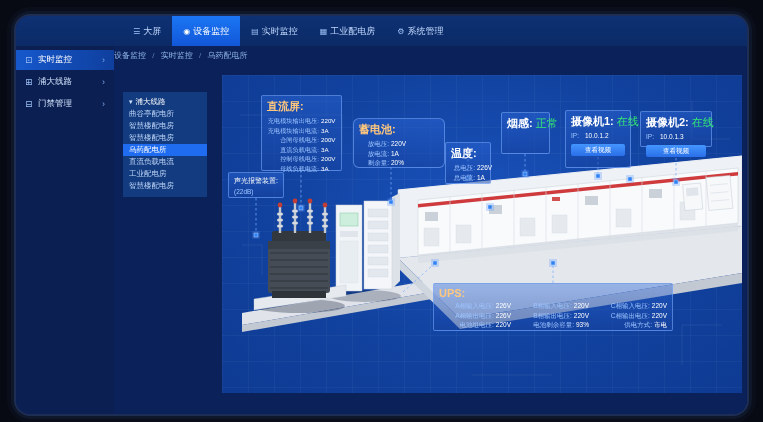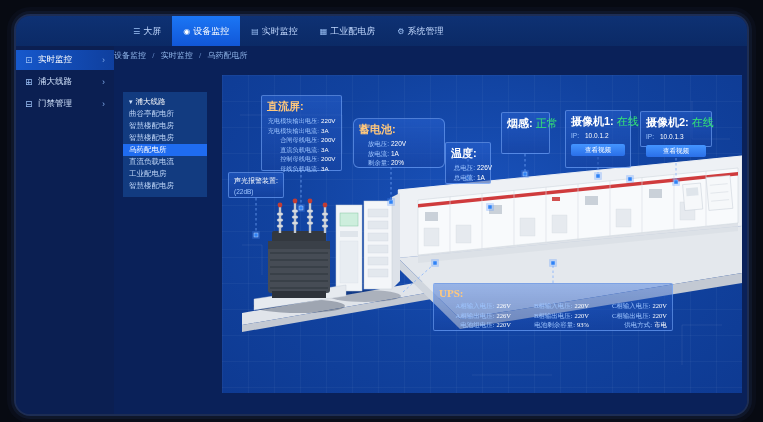--- a/index.html
+++ b/index.html
@@ -72,21 +72,21 @@
   .battery .k{flex:0 0 30px;}
   .panel.meter{left:223px;top:37px;width:46px;height:42px;margin-top:30px;}
   .meter .k{flex:0 0 24px;}
   .panel.smoke{left:279px;top:37px;width:49px;height:42px;}
   .panel.cam1{left:343px;top:35px;width:66px;height:58px;}
   .panel.cam2{left:418px;top:36px;width:72px;height:36px;}
   .cam .k{flex:0 0 12px;text-align:left;}
   .panel.alarm{left:6px;top:97px;width:56px;height:26px;}
   .alarm .p-title{margin-bottom:1px;font-weight:normal;font-size:7px;}
   .panel.door{left:123px;top:218px;width:58px;height:36px;}
-  .panel.ups{left:211px;top:208px;width:240px;height:48px;font-family:Liberation Serif, serif;}
+  .panel.ups{left:211px;top:208px;width:240px;height:48px;}
   .ups-grid{display:flex;gap:6px;}
   .ups-col{flex:1;}
   .ups .k{flex:1;}
 
   .btn{background:linear-gradient(180deg,#4495ff,#2a6fe8);border-radius:2px;color:#fff;font-size:6.5px;
        height:12px;line-height:12px;text-align:center;margin-top:3px;cursor:pointer;}
   .door .btn{width:44px;margin:4px auto 0;}
   .btn .btn-ic{margin-right:2px;font-size:6px;}
 </style>
 </head>

